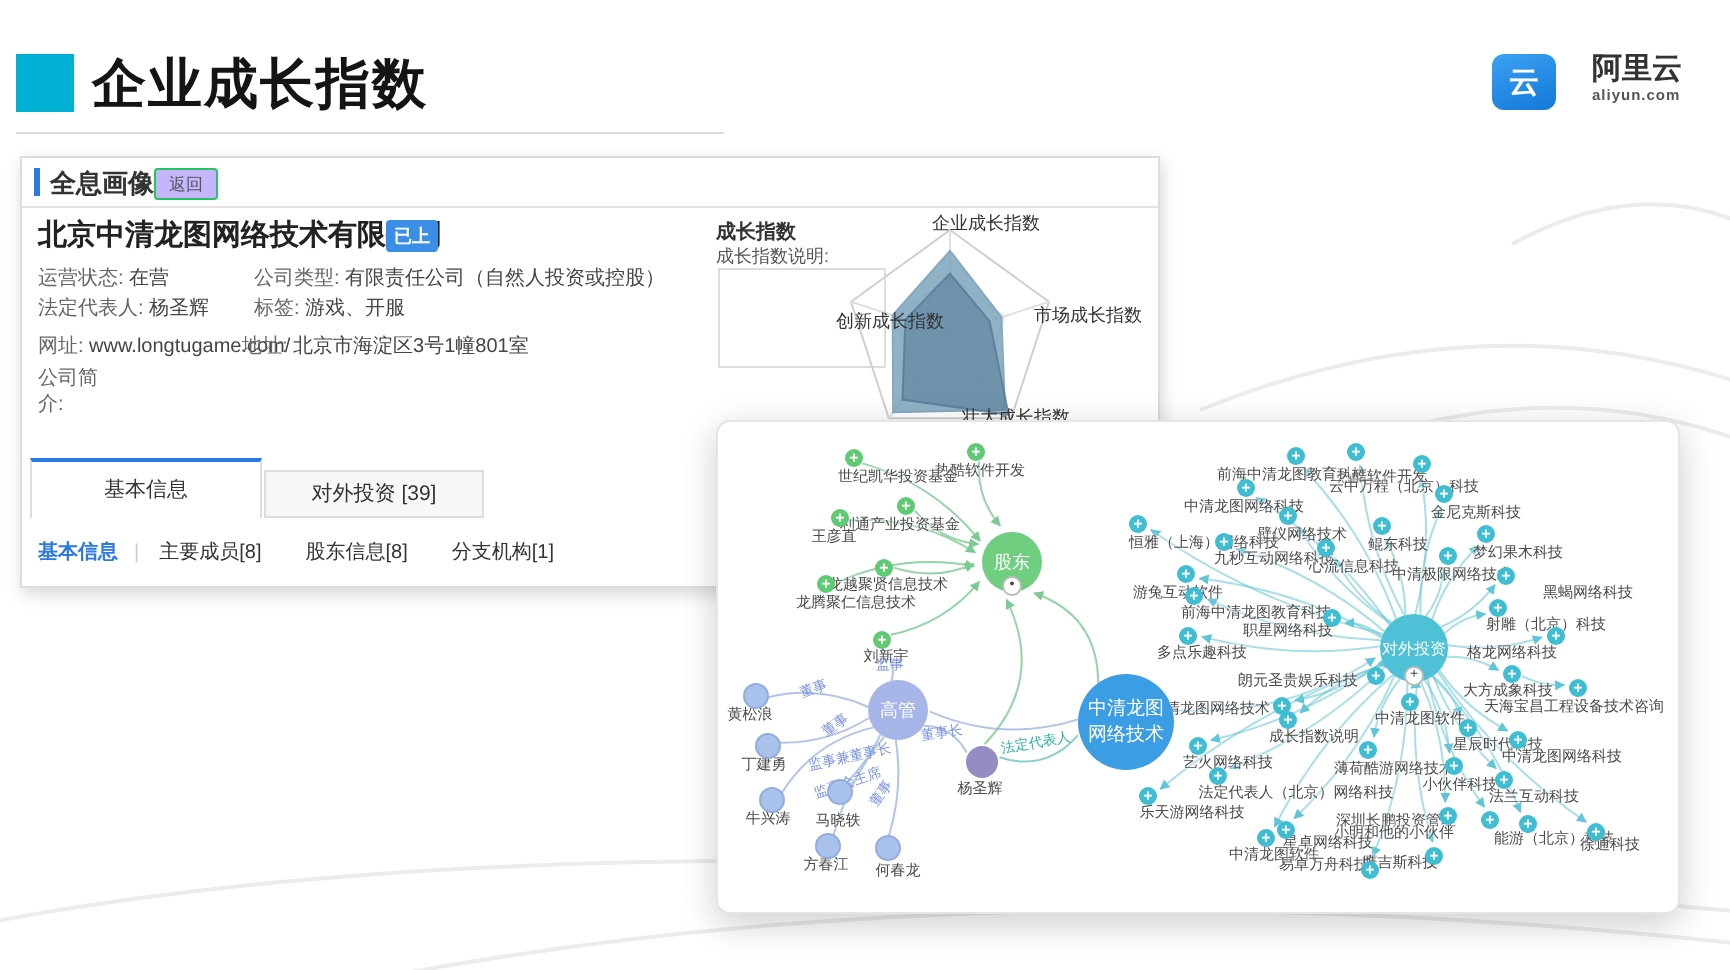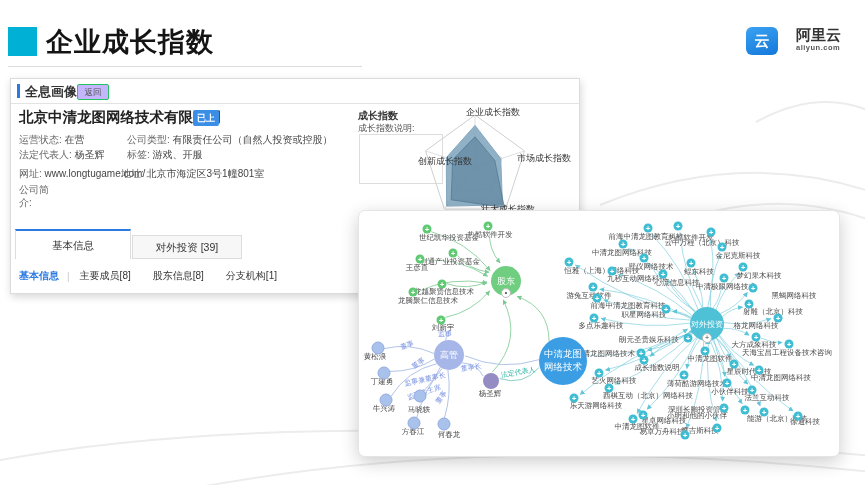--- a/index.html
+++ b/index.html
@@ -244,21 +244,21 @@
         <div class="glabel" style="left: 351px; top: 148px;">中清龙图软件</div>
         <div class="glabel" style="left: 230px; top: 85px;">游兔互动软件</div>
         <div class="glabel" style="left: 269px; top: 95px;">前海中清龙图教育科技</div>
         <div class="glabel" style="left: 285px; top: 104px;">职星网络科技</div>
         <div class="glabel" style="left: 242px; top: 115px; text-align: center;">多点乐趣科技</div>
         <div class="glabel" style="left: 290px; top: 129px;">朗元圣贵娱乐科技</div>
         <div class="glabel" style="left: 246px; top: 143px;">中清龙图网络技术</div>
         <div class="glabel" style="left: 298px; top: 157px;">成长指数说明</div>
         <div class="glabel" style="left: 255px; top: 170px;">艺火网络科技</div>
         <div class="glabel" style="left: 338px; top: 173px;">薄荷酷游网络技术</div>
-        <div class="glabel" style="left: 289px; top: 185px;">西棋互动（北京）网络科技</div>
+        <div class="glabel" style="left: 289px; top: 185px;">法定代表人（北京）网络科技</div>
         <div class="glabel" style="left: 237px; top: 195px;">乐天游网络科技</div>
         <div class="glabel" style="left: 339px; top: 199px;">深圳长鹏投资管理</div>
         <div class="glabel" style="left: 338px; top: 205px;">小明和他的小伙伴</div>
         <div class="glabel" style="left: 418px; top: 208px;">能游（北京）科技</div>
         <div class="glabel" style="left: 446px; top: 211px; text-align: center;">徐通科技</div>
         <div class="glabel" style="left: 305px; top: 210px;">星卓网络科技</div>
         <div class="glabel" style="left: 278px; top: 216px;">中清龙图软件</div>
         <div class="glabel" style="left: 303px; top: 221px;">易卓万舟科技</div>
         <div class="glabel" style="left: 341px; top: 220px;">鹰吉斯科技</div>
         <div class="glabel" style="left: 131px; top: 24px;">热酷软件开发</div>

